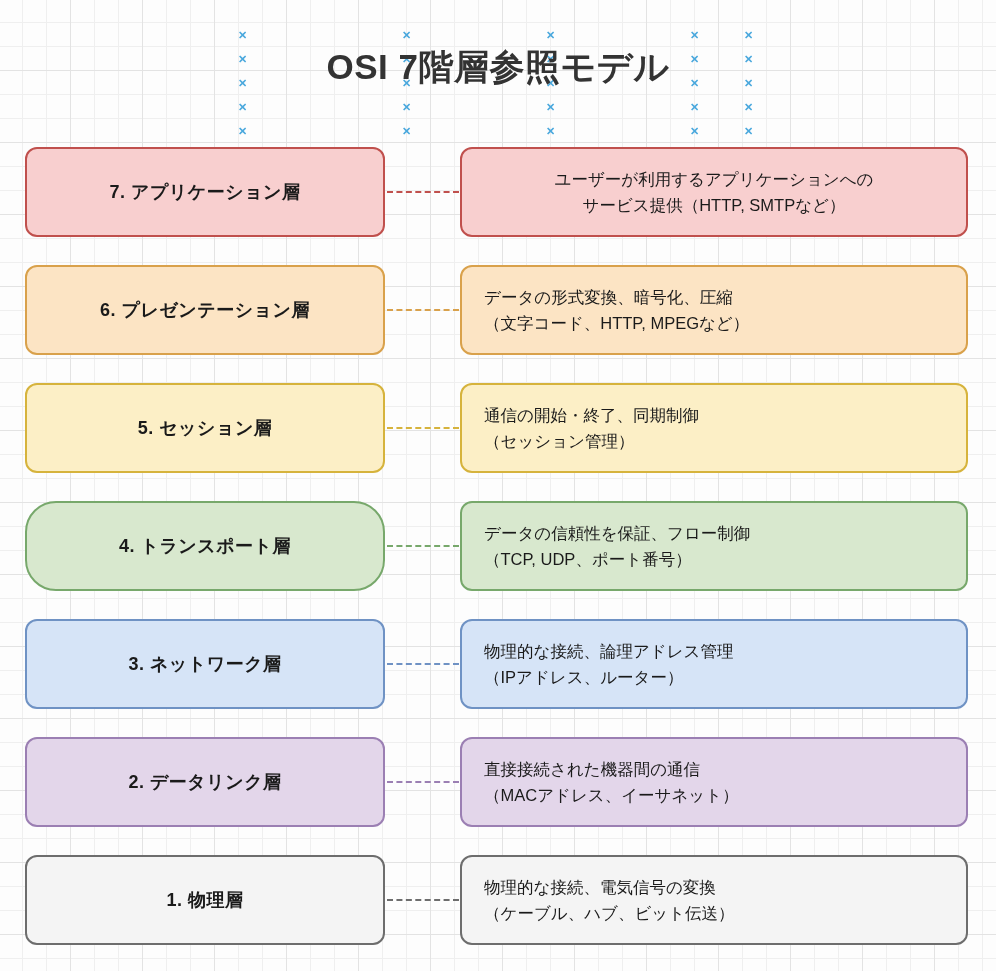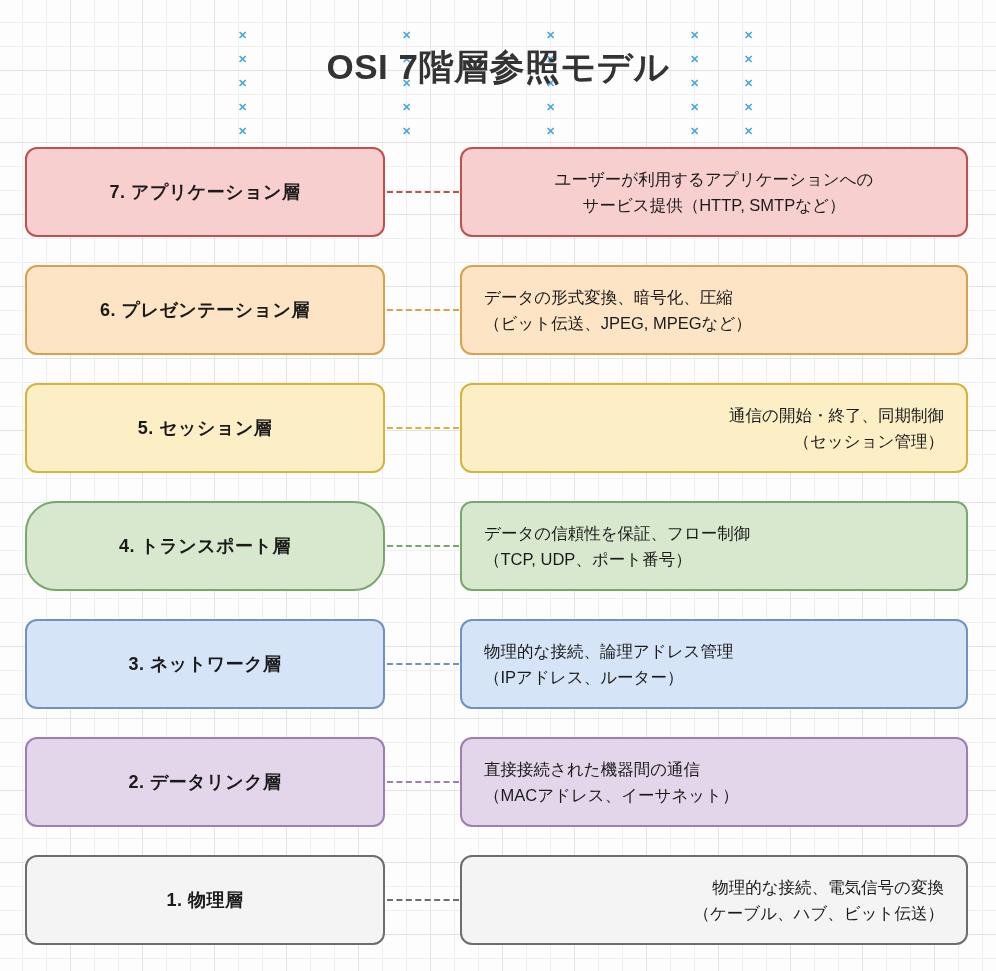--- a/index.html
+++ b/index.html
@@ -165,29 +165,29 @@
           <div class="dl">サービス提供（HTTP, SMTPなど）</div>
         </div>
       </div>
       <div class="row" style="top: 265px;">
         <div class="layer-box" style="background: rgb(252, 228, 196); border-color: rgb(217, 161, 75);">
           <span>6. プレゼンテーション層</span>
         </div>
         <div class="connector" style="border-top-color: rgb(217, 161, 75);"></div>
         <div class="desc-box" style="background: rgb(252, 228, 196); border-color: rgb(217, 161, 75);">
           <div class="dl">データの形式変換、暗号化、圧縮</div>
-          <div class="dl">（ビット伝送、JPEG, MPEGなど）</div>
+          <div class="dl">（文字コード、HTTP, MPEGなど）</div>
         </div>
       </div>
       <div class="row" style="top: 383px;">
         <div class="layer-box" style="background: rgb(252, 239, 198); border-color: rgb(214, 179, 60);">
           <span>5. セッション層</span>
         </div>
         <div class="connector" style="border-top-color: rgb(214, 179, 60);"></div>
-        <div class="desc-box" style="background: rgb(252, 239, 198); border-color: rgb(214, 179, 60); align-items: flex-end;">
+        <div class="desc-box" style="background: rgb(252, 239, 198); border-color: rgb(214, 179, 60);">
           <div class="dl">通信の開始・終了、同期制御</div>
           <div class="dl">（セッション管理）</div>
         </div>
       </div>
       <div class="row" style="top: 501px;">
         <div class="layer-box" style="background: rgb(216, 232, 206); border-color: rgb(119, 168, 107); border-radius: 31px;">
           <span>4. トランスポート層</span>
         </div>
         <div class="connector" style="border-top-color: rgb(119, 168, 107);"></div>
         <div class="desc-box" style="background: rgb(216, 232, 206); border-color: rgb(119, 168, 107);">
@@ -213,20 +213,20 @@
         <div class="desc-box" style="background: rgb(227, 214, 234); border-color: rgb(155, 127, 179);">
           <div class="dl">直接接続された機器間の通信</div>
           <div class="dl">（MACアドレス、イーサネット）</div>
         </div>
       </div>
       <div class="row" style="top: 855px;">
         <div class="layer-box" style="background: rgb(244, 244, 244); border-color: rgb(109, 109, 109); justify-content: center;">
           <span>1. 物理層</span>
         </div>
         <div class="connector" style="border-top-color: rgb(109, 109, 109);"></div>
-        <div class="desc-box" style="background: rgb(244, 244, 244); border-color: rgb(109, 109, 109); text-align: right;">
+        <div class="desc-box" style="background: rgb(244, 244, 244); border-color: rgb(109, 109, 109);">
           <div class="dl">物理的な接続、電気信号の変換</div>
           <div class="dl">（ケーブル、ハブ、ビット伝送）</div>
         </div>
       </div>
     </div>
 
 </div>
 
 </body></html>

